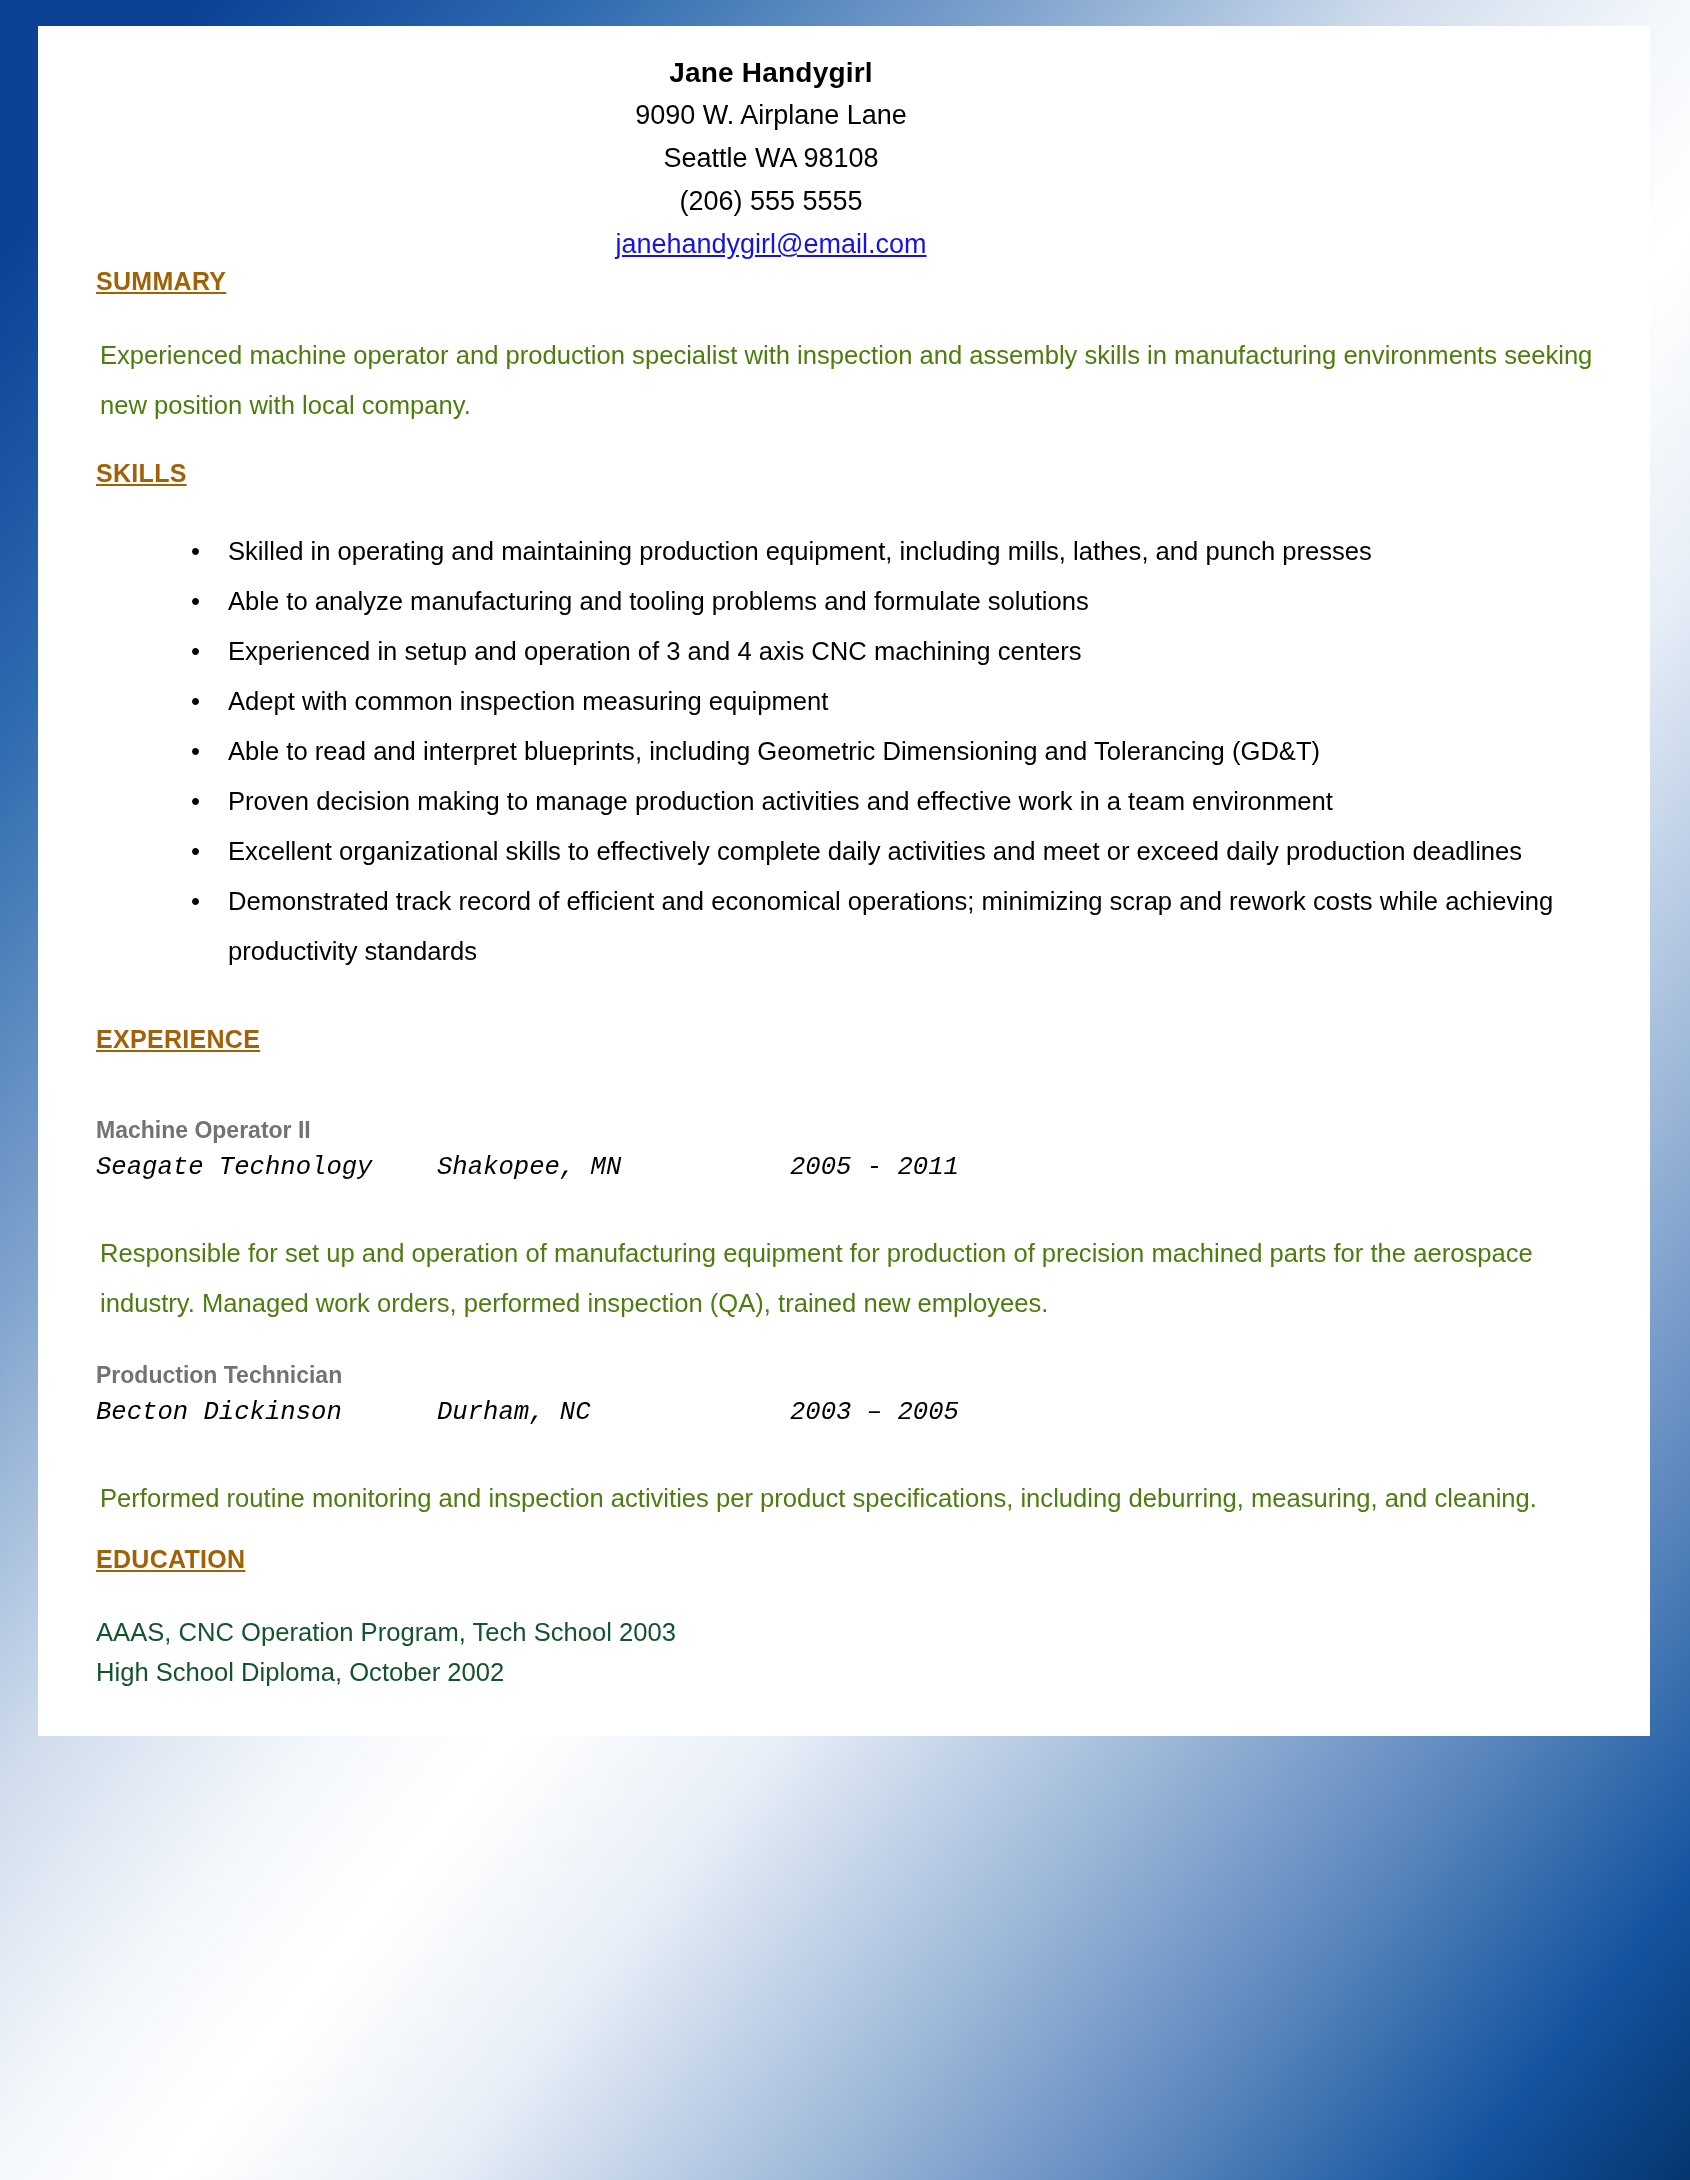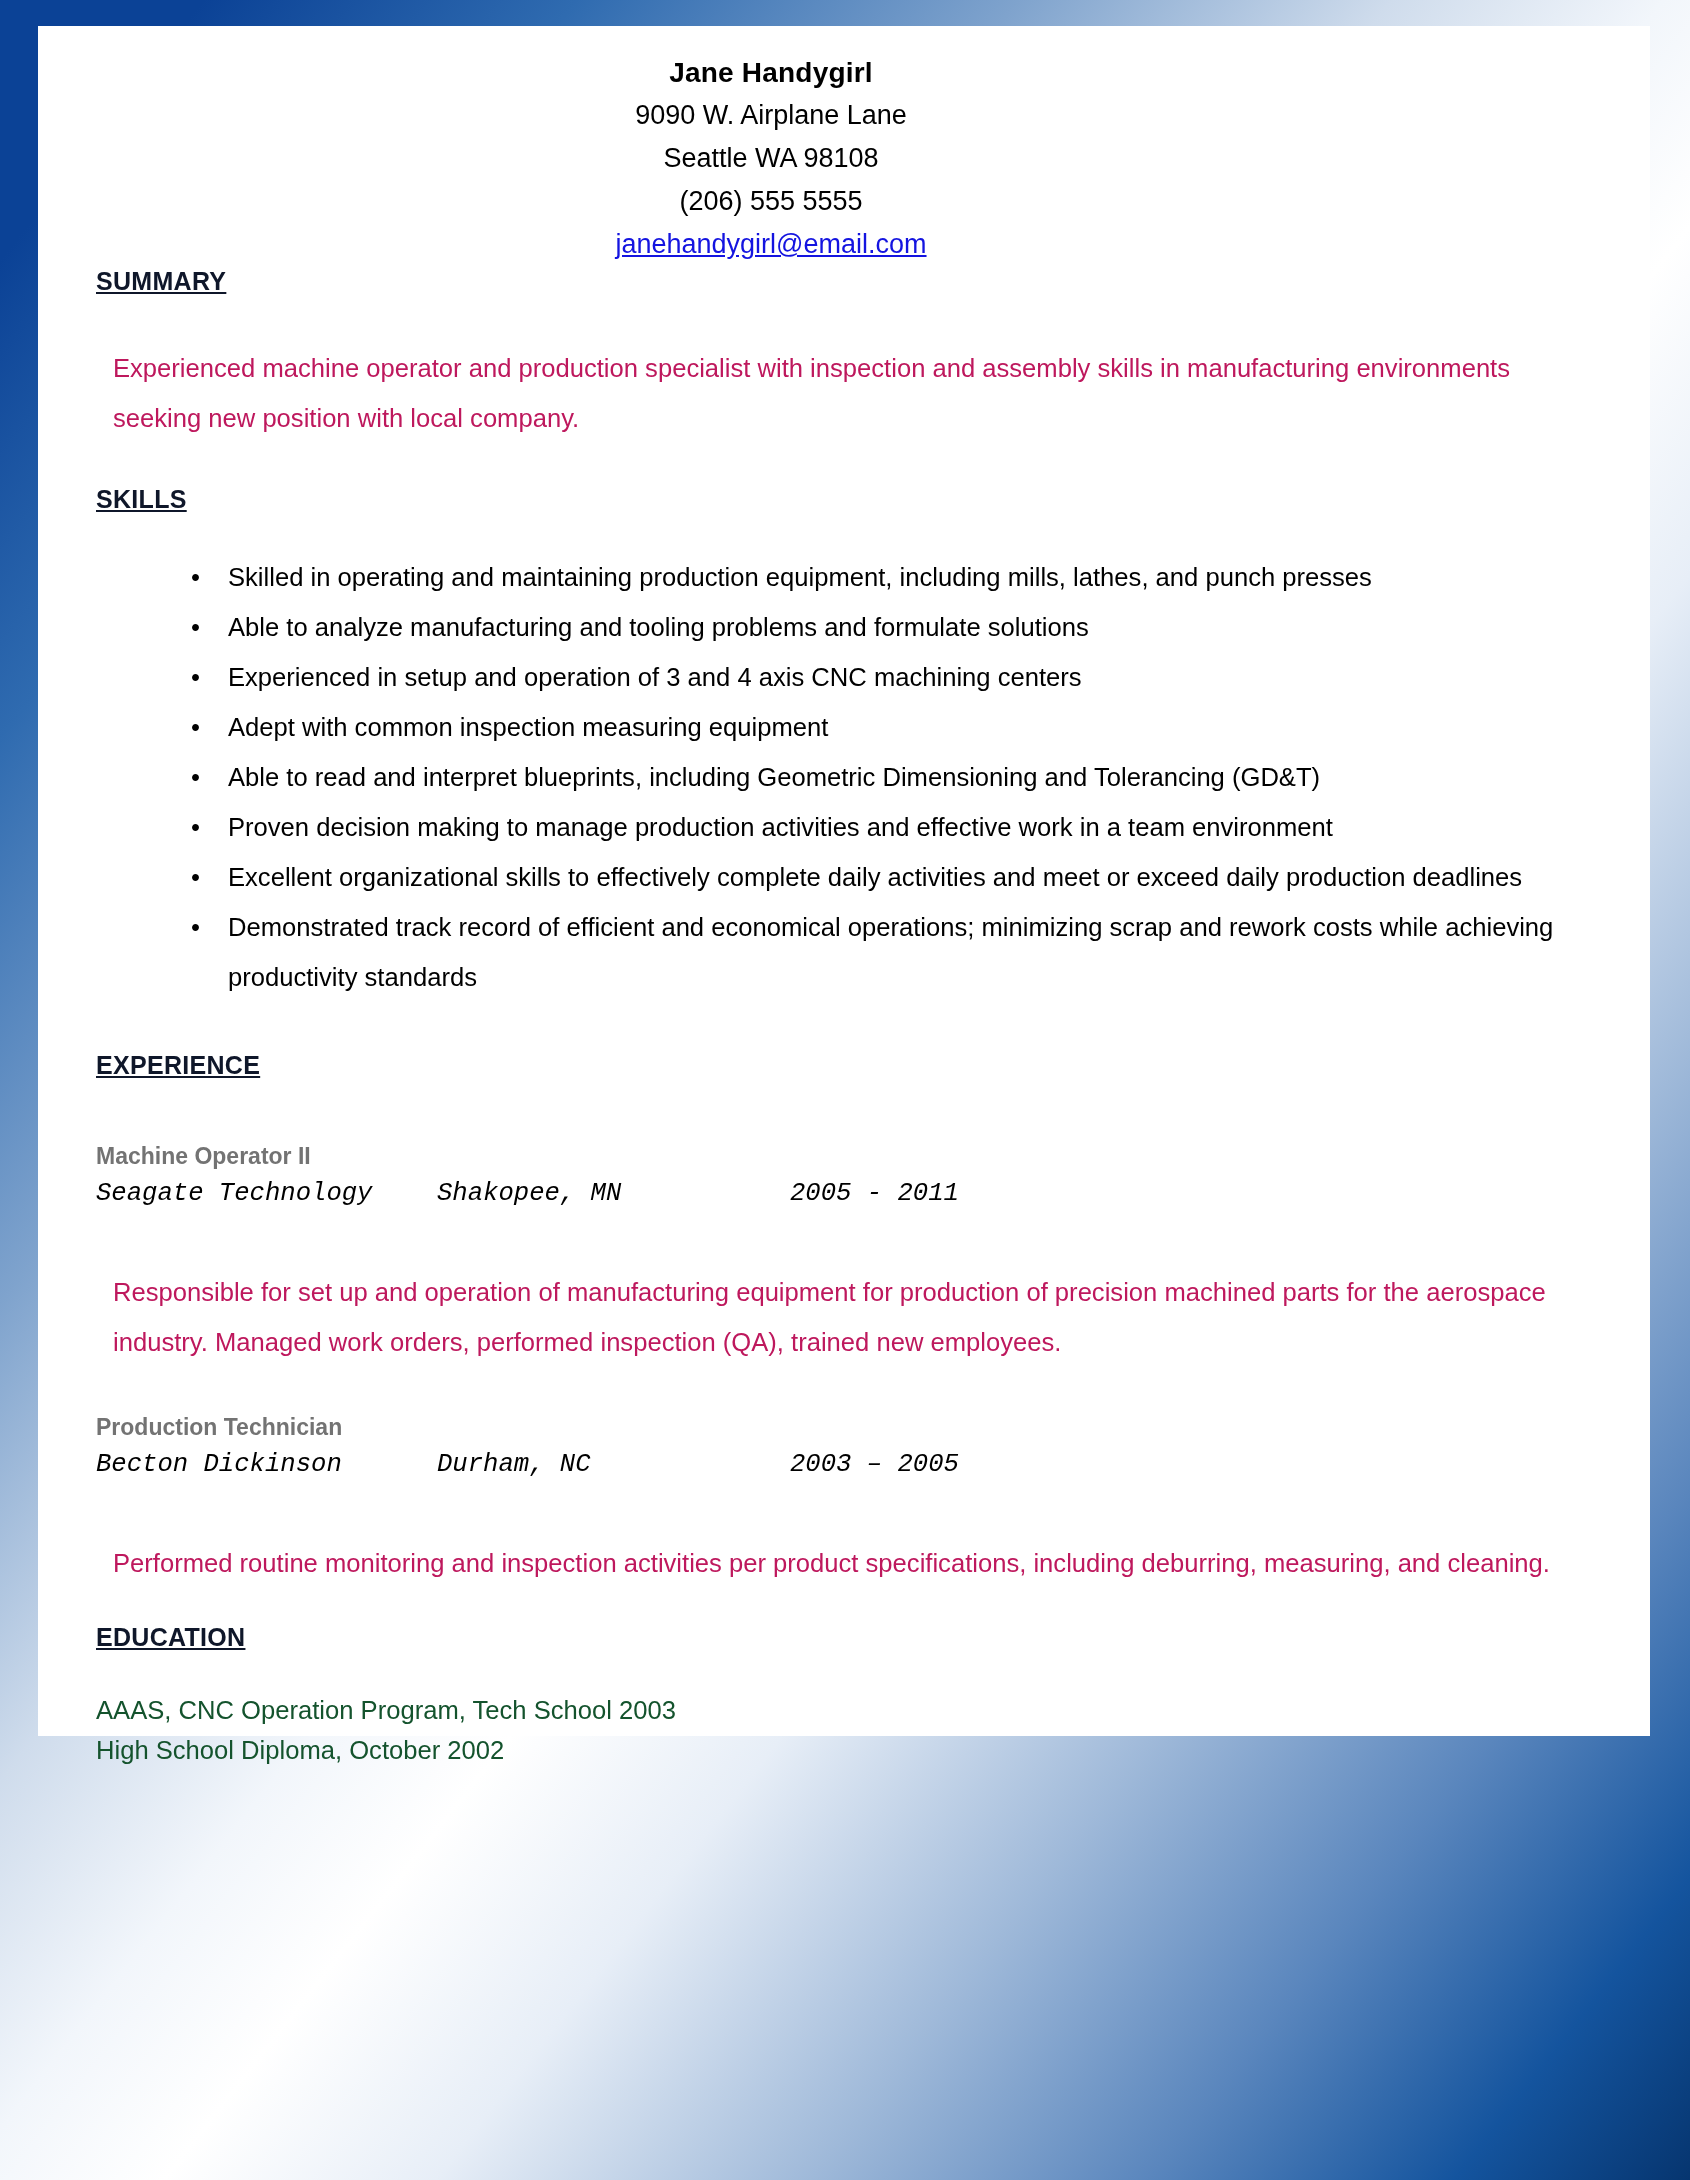--- a/index.html
+++ b/index.html
@@ -77,32 +77,32 @@
     color: #1414e0;
     text-decoration: underline;
     line-height: 43px;
     display: inline-block;
   }
 
   
   .section-heading {
     font-size: 25px;
     font-weight: bold;
-    color: #0f172a;
+    color: #a16207;
     text-decoration: underline;
     letter-spacing: 0.3px;
     margin: 0;
     line-height: 31px;
   }
 
   .para {
     font-size: 25.6px;
-    color: #be185d;
+    color: #4d7c0f;
     line-height: 50px;
-    margin: 17px;
+    margin: 4px;
   }
 
   
   ul.bullets {
     list-style: none;
     margin: 0;
     padding: 0;
   }
   ul.bullets > li {
     position: relative;

